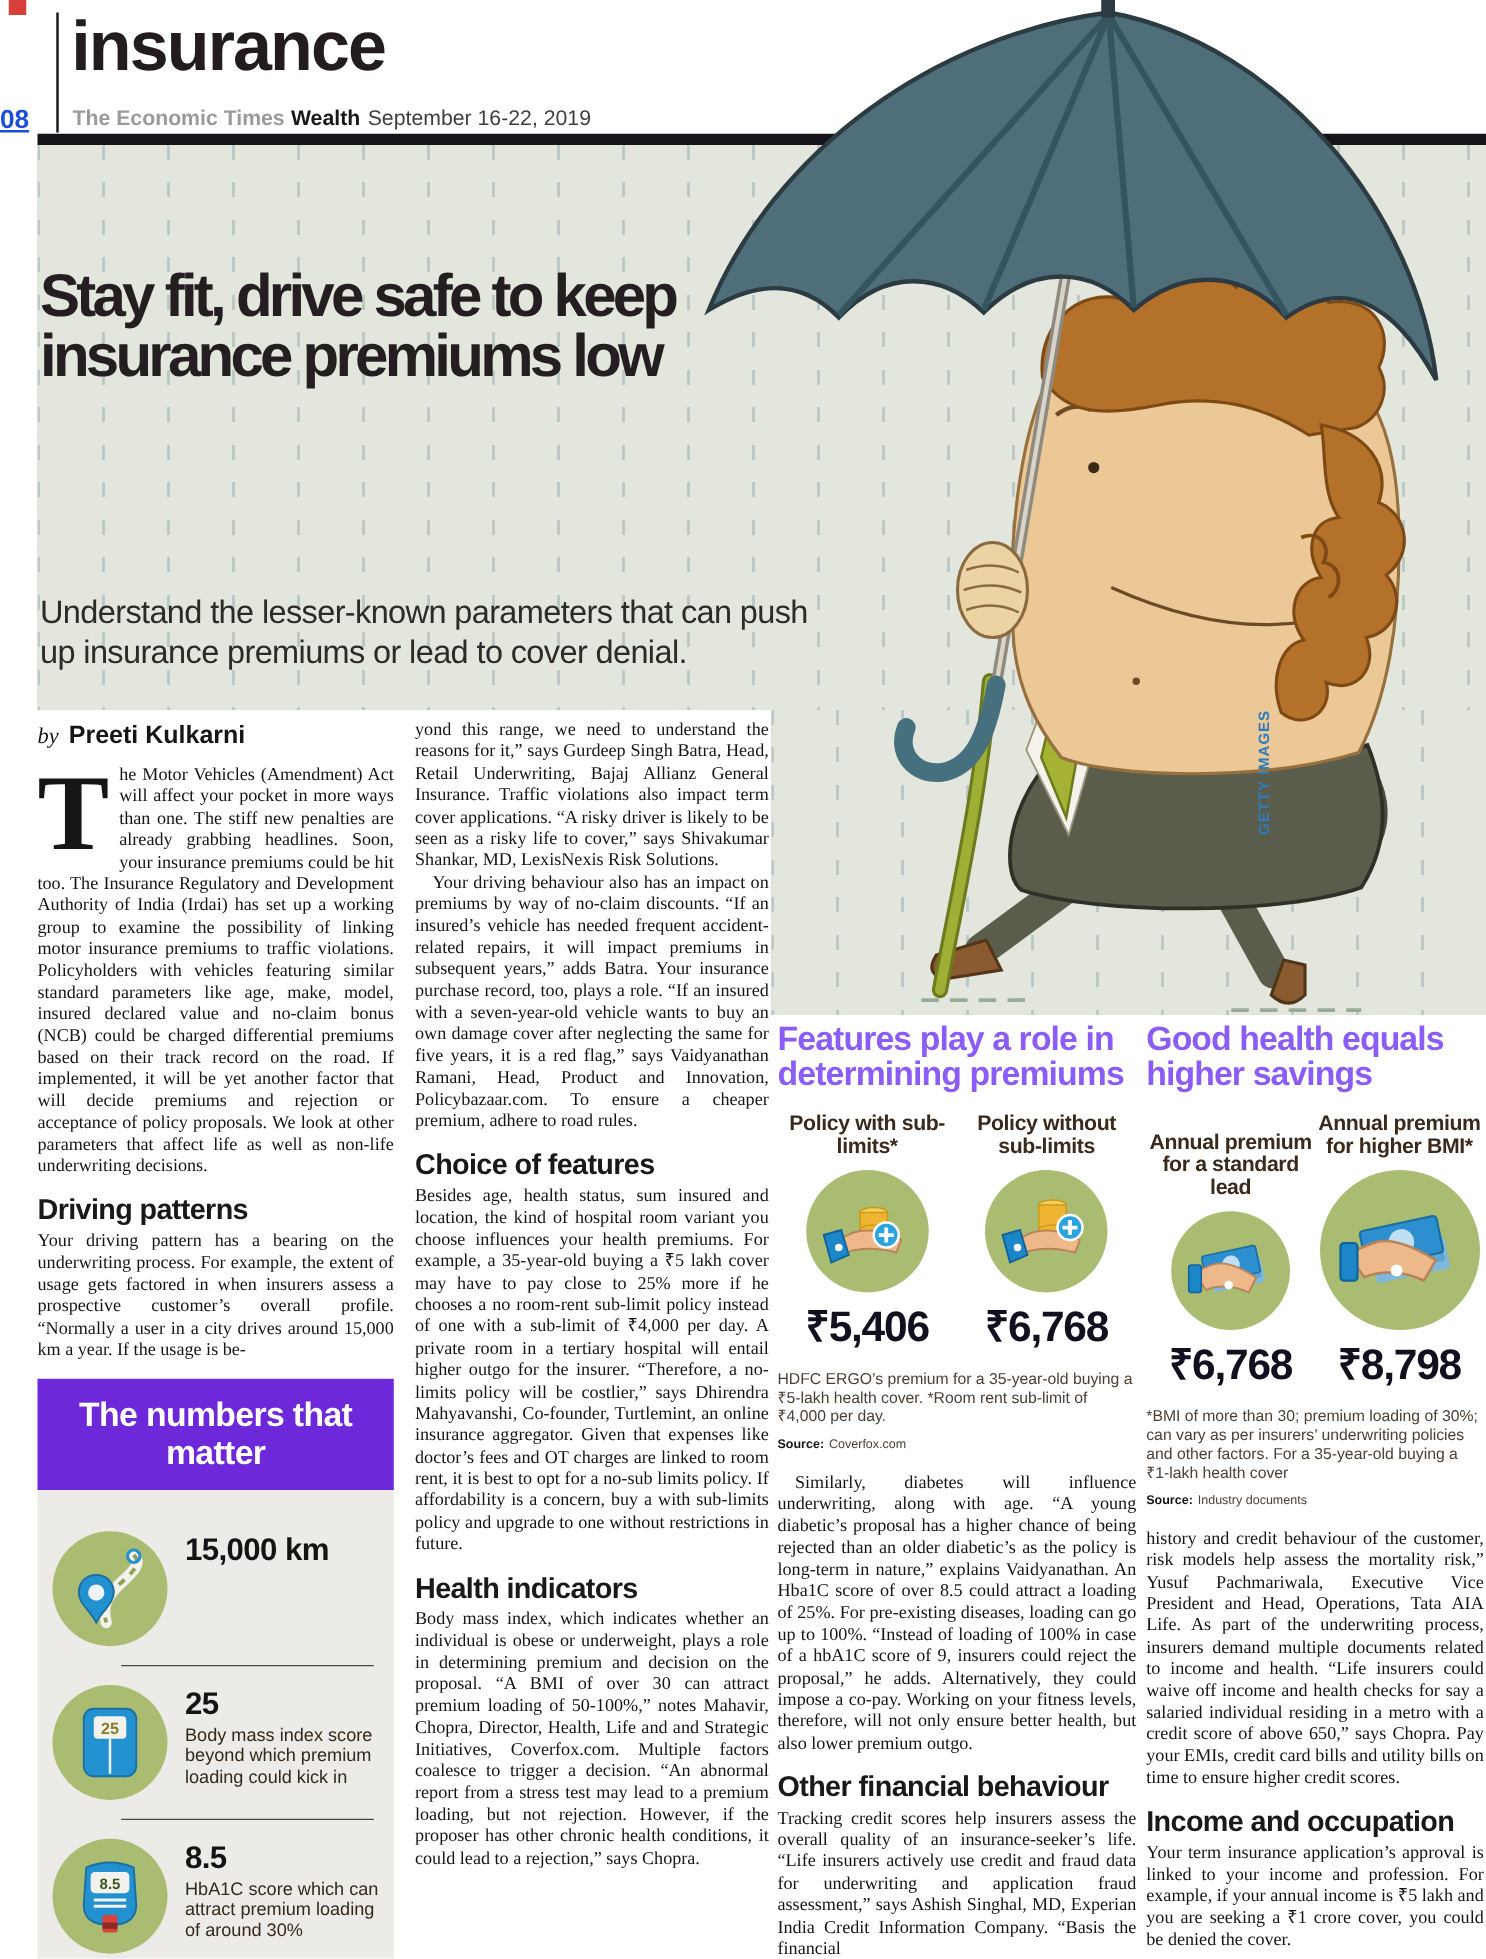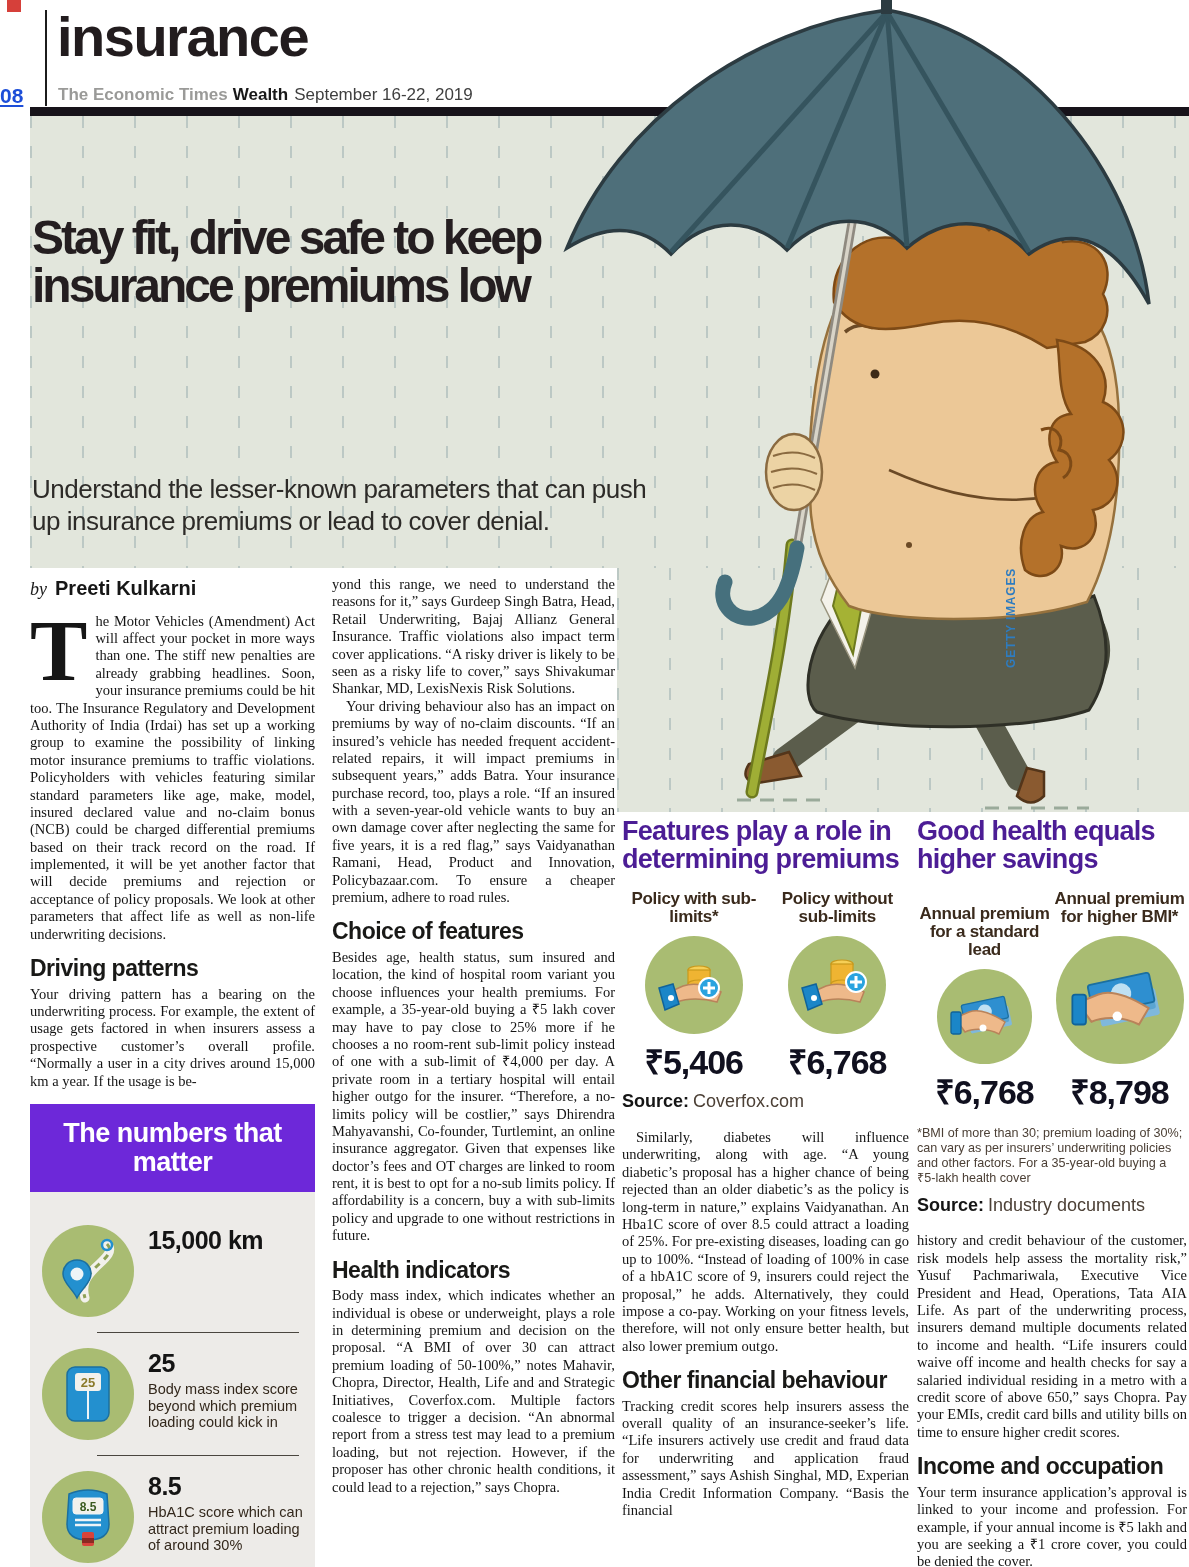--- a/index.html
+++ b/index.html
@@ -44,34 +44,34 @@
   .col p + p { text-indent:14px; }
   .byline { font-family:"Liberation Sans", sans-serif; margin-bottom:12px; text-align:left; }
   .byline .by { font-family:"Liberation Serif", serif; font-style:italic; font-size:18px; color:#1a1a1a; }
   .byline .author { font-size:20px; font-weight:bold; color:#161616; margin-left:4px; }
   .dropcap { float:left; font-family:"Liberation Serif", serif; font-weight:bold; font-size:86px;
     line-height:0.76; padding:6px 8px 0 0; color:#161616; }
   .section-h { font-family:"Liberation Sans", sans-serif; font-size:23px; font-weight:bold;
     letter-spacing:-0.5px; color:#191917; margin:12px 0 3px; text-align:left; }
   
   .sb-title { font-family:"Liberation Sans", sans-serif; font-size:27px; font-weight:bold; line-height:1.03;
-    letter-spacing:-0.7px; color:#4c1d95; margin-bottom:16px; text-align:left; }
+    letter-spacing:-0.7px; color:#8b5cf6; margin-bottom:16px; text-align:left; }
   .sb-row { display:flex; align-items:flex-end; }
   .sb-cell { flex:1; display:flex; flex-direction:column; align-items:center; justify-content:flex-end; }
   .sb-label { font-family:"Liberation Sans", sans-serif; font-size:17px; font-weight:bold; color:#3a2a1c;
     text-align:center; line-height:1.06; letter-spacing:-0.3px; margin-bottom:10px; }
   .sb-circle { border-radius:50%; background:#a9bc72; display:flex; align-items:center; justify-content:center; }
   .s98  { width:98px;  height:98px; }
   .s95  { width:95px;  height:95px; }
   .s128 { width:128px; height:128px; }
   .sb-price { font-family:"Liberation Sans", sans-serif; font-size:34px; font-weight:bold; color:#10101f;
     letter-spacing:-1px; margin-top:8px; }
   .sb-foot { font-family:"Liberation Sans", sans-serif; font-size:12.6px; color:#4c4036; line-height:1.18;
     margin-top:14px; text-align:left; }
-  .sb-source { font-family:"Liberation Sans", sans-serif; font-size:18px; margin-top:9px; text-align:left; }
+  .sb-source { font-family:"Liberation Sans", sans-serif; font-size:10px; margin-top:9px; text-align:left; }
   .sb-source .lbl { font-weight:bold; color:#151515; }
   .sb-source .val { color:#4c4036; margin-left:4px; }
   .sb-gap { margin-top:16px; }
   
   .numbers-box { margin-top:14px; font-family:"Liberation Sans", sans-serif; text-align:left; }
   .nb-head { background:#6d28d9; color:#fff; text-align:center; font-size:27px; font-weight:bold;
     line-height:1.08; letter-spacing:-0.5px; padding:15px 30px; }
   .nb-body { background:#edebe8; padding:20px 10px 60px 12px; }
   .nb-item { display:flex; gap:14px; align-items:flex-start; padding:13px 0; }
   .nb-icon { flex:none; width:92px; height:92px; border-radius:50%; background:#a9bc72;
@@ -262,20 +262,21 @@
               <path d="M8,46 L26,38 C38,34 54,38 64,44 L60,54 C46,50 30,50 20,54 Z" fill="#eeb98a" stroke="#b9835a" stroke-width="1.5"></path>
               <path d="M2,40 L16,36 L22,56 L8,62 Z" fill="#1b86c8" stroke="#10639a" stroke-width="1.5"></path>
               <circle cx="14" cy="50" r="3" fill="#fff"></circle>
               <circle cx="56" cy="34" r="10" fill="#2aa3df" stroke="#fff" stroke-width="2"></circle>
               <path d="M56,28 V40 M50,34 H62" stroke="#fff" stroke-width="3"></path>
             </svg>
           </div>
           <div class="sb-price">₹6,768</div>
         </div>
       </div>
+      <div class="sb-foot">HDFC ERGO’s premium for a 35-year-old buying a ₹5-lakh health cover. *Room rent sub-limit of ₹4,000 per day.</div>
       <div class="sb-source">
         <span class="lbl">Source:</span><span class="val">Coverfox.com</span>
       </div>
     </div>
     <p class="sb-gap" style="text-indent:14px;">Similarly, diabetes will influence underwriting, along with age. “A young diabetic’s proposal has a higher chance of being rejected than an older diabetic’s as the policy is long-term in nature,” explains Vaidyanathan. An Hba1C score of over 8.5 could attract a loading of 25%. For pre-existing diseases, loading can go up to 100%.  “Instead of loading of 100% in case of a hbA1C score of 9, insurers could reject the proposal,” he adds. Alternatively, they could impose a co-pay. Working on your fitness levels, therefore, will not only ensure better health, but also lower premium outgo.</p>
     <h2 class="section-h">Other financial behaviour</h2>
     <p style="text-indent:0;">Tracking credit scores help insurers assess the overall quality of an insurance-seeker’s life. “Life insurers actively use credit and fraud data for underwriting and application fraud assessment,” says Ashish Singhal, MD, Experian India Credit Information Company. “Basis the financial</p>
   </div>
 
   <div class="col col4">
@@ -310,21 +311,21 @@
                 <circle cx="37" cy="31" r="7.5" fill="#bfe0f2"></circle>
               </g>
               <path d="M5,38 L20,32 C30,28 44,34 57,42 L50,54 C38,48 24,48 15,52 Z" fill="#eeb98a" stroke="#b9835a" stroke-width="1.5"></path>
               <rect x="1" y="32" width="10" height="22" rx="2" fill="#1b86c8" stroke="#10639a" stroke-width="1.3"></rect>
               <circle cx="34" cy="48" r="3.5" fill="#fff"></circle>
             </svg>
           </div>
           <div class="sb-price">₹8,798</div>
         </div>
       </div>
-      <div class="sb-foot">*BMI of more than 30; premium loading of 30%; can vary as per insurers’ underwriting policies and other factors. For a 35-year-old buying a ₹5-lakh health cover</div>
+      <div class="sb-foot">*BMI of more than 30; premium loading of 30%; can vary as per insurers’ underwriting policies and other factors. For a 35-year-old buying a ₹1-lakh health cover</div>
       <div class="sb-source">
         <span class="lbl">Source:</span><span class="val">Industry documents</span>
       </div>
     </div>
     <p class="sb-gap" style="text-indent:0;">history and credit behaviour of the customer, risk models help assess the mortality risk,” Yusuf Pachmariwala, Executive Vice President and Head, Operations, Tata AIA Life. As part of the underwriting process, insurers demand multiple documents related to income and health. “Life insurers could waive off income and health checks for say a salaried individual residing in a metro with a credit score of above 650,” says Chopra. Pay your EMIs, credit card bills and utility bills on time to ensure higher credit scores.</p>
     <h2 class="section-h">Income and occupation</h2>
     <p style="text-indent:0;">Your term insurance application’s approval is linked to your income and profession. For example, if your annual income is ₹5 lakh and you are seeking a ₹1 crore cover, you could be denied the cover.</p>
 
   </div>
 

